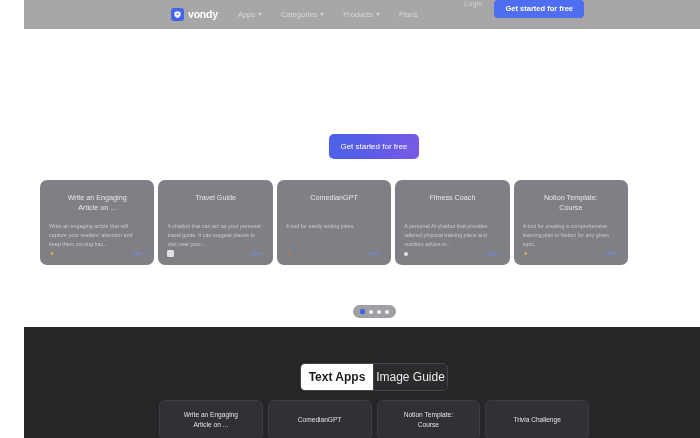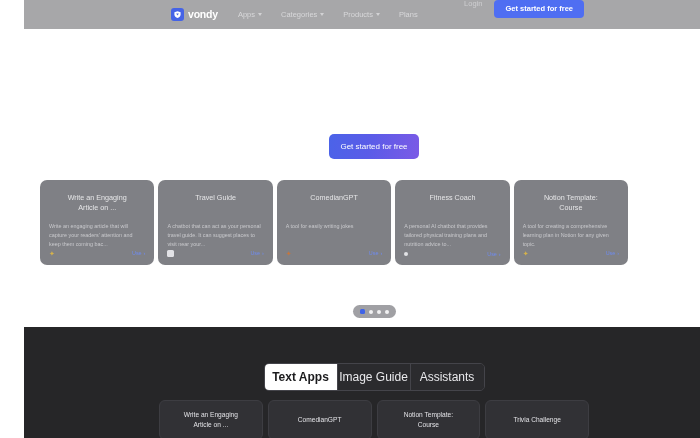--- a/index.html
+++ b/index.html
@@ -308,21 +308,20 @@
       <span class="dot"></span>
       <span class="dot"></span>
     </div>
   </div>
 
   <div class="dark">
     <div class="tabs-wrap">
       <div class="tabs">
         <div class="tab active">Text Apps</div>
         <div class="tab">Image Guide</div>
-        <div class="tab">Assistants</div>
       </div>
     </div>
     <div class="bottom-cards">
       <div class="bcard" style="white-space: pre-line;">Write an Engaging
 Article on ...</div>
       <div class="bcard" style="white-space: pre-line;">ComedianGPT</div>
       <div class="bcard" style="white-space: pre-line;">Notion Template:
 Course</div>
       <div class="bcard" style="white-space: pre-line;">Trivia Challenge</div>
     </div>

